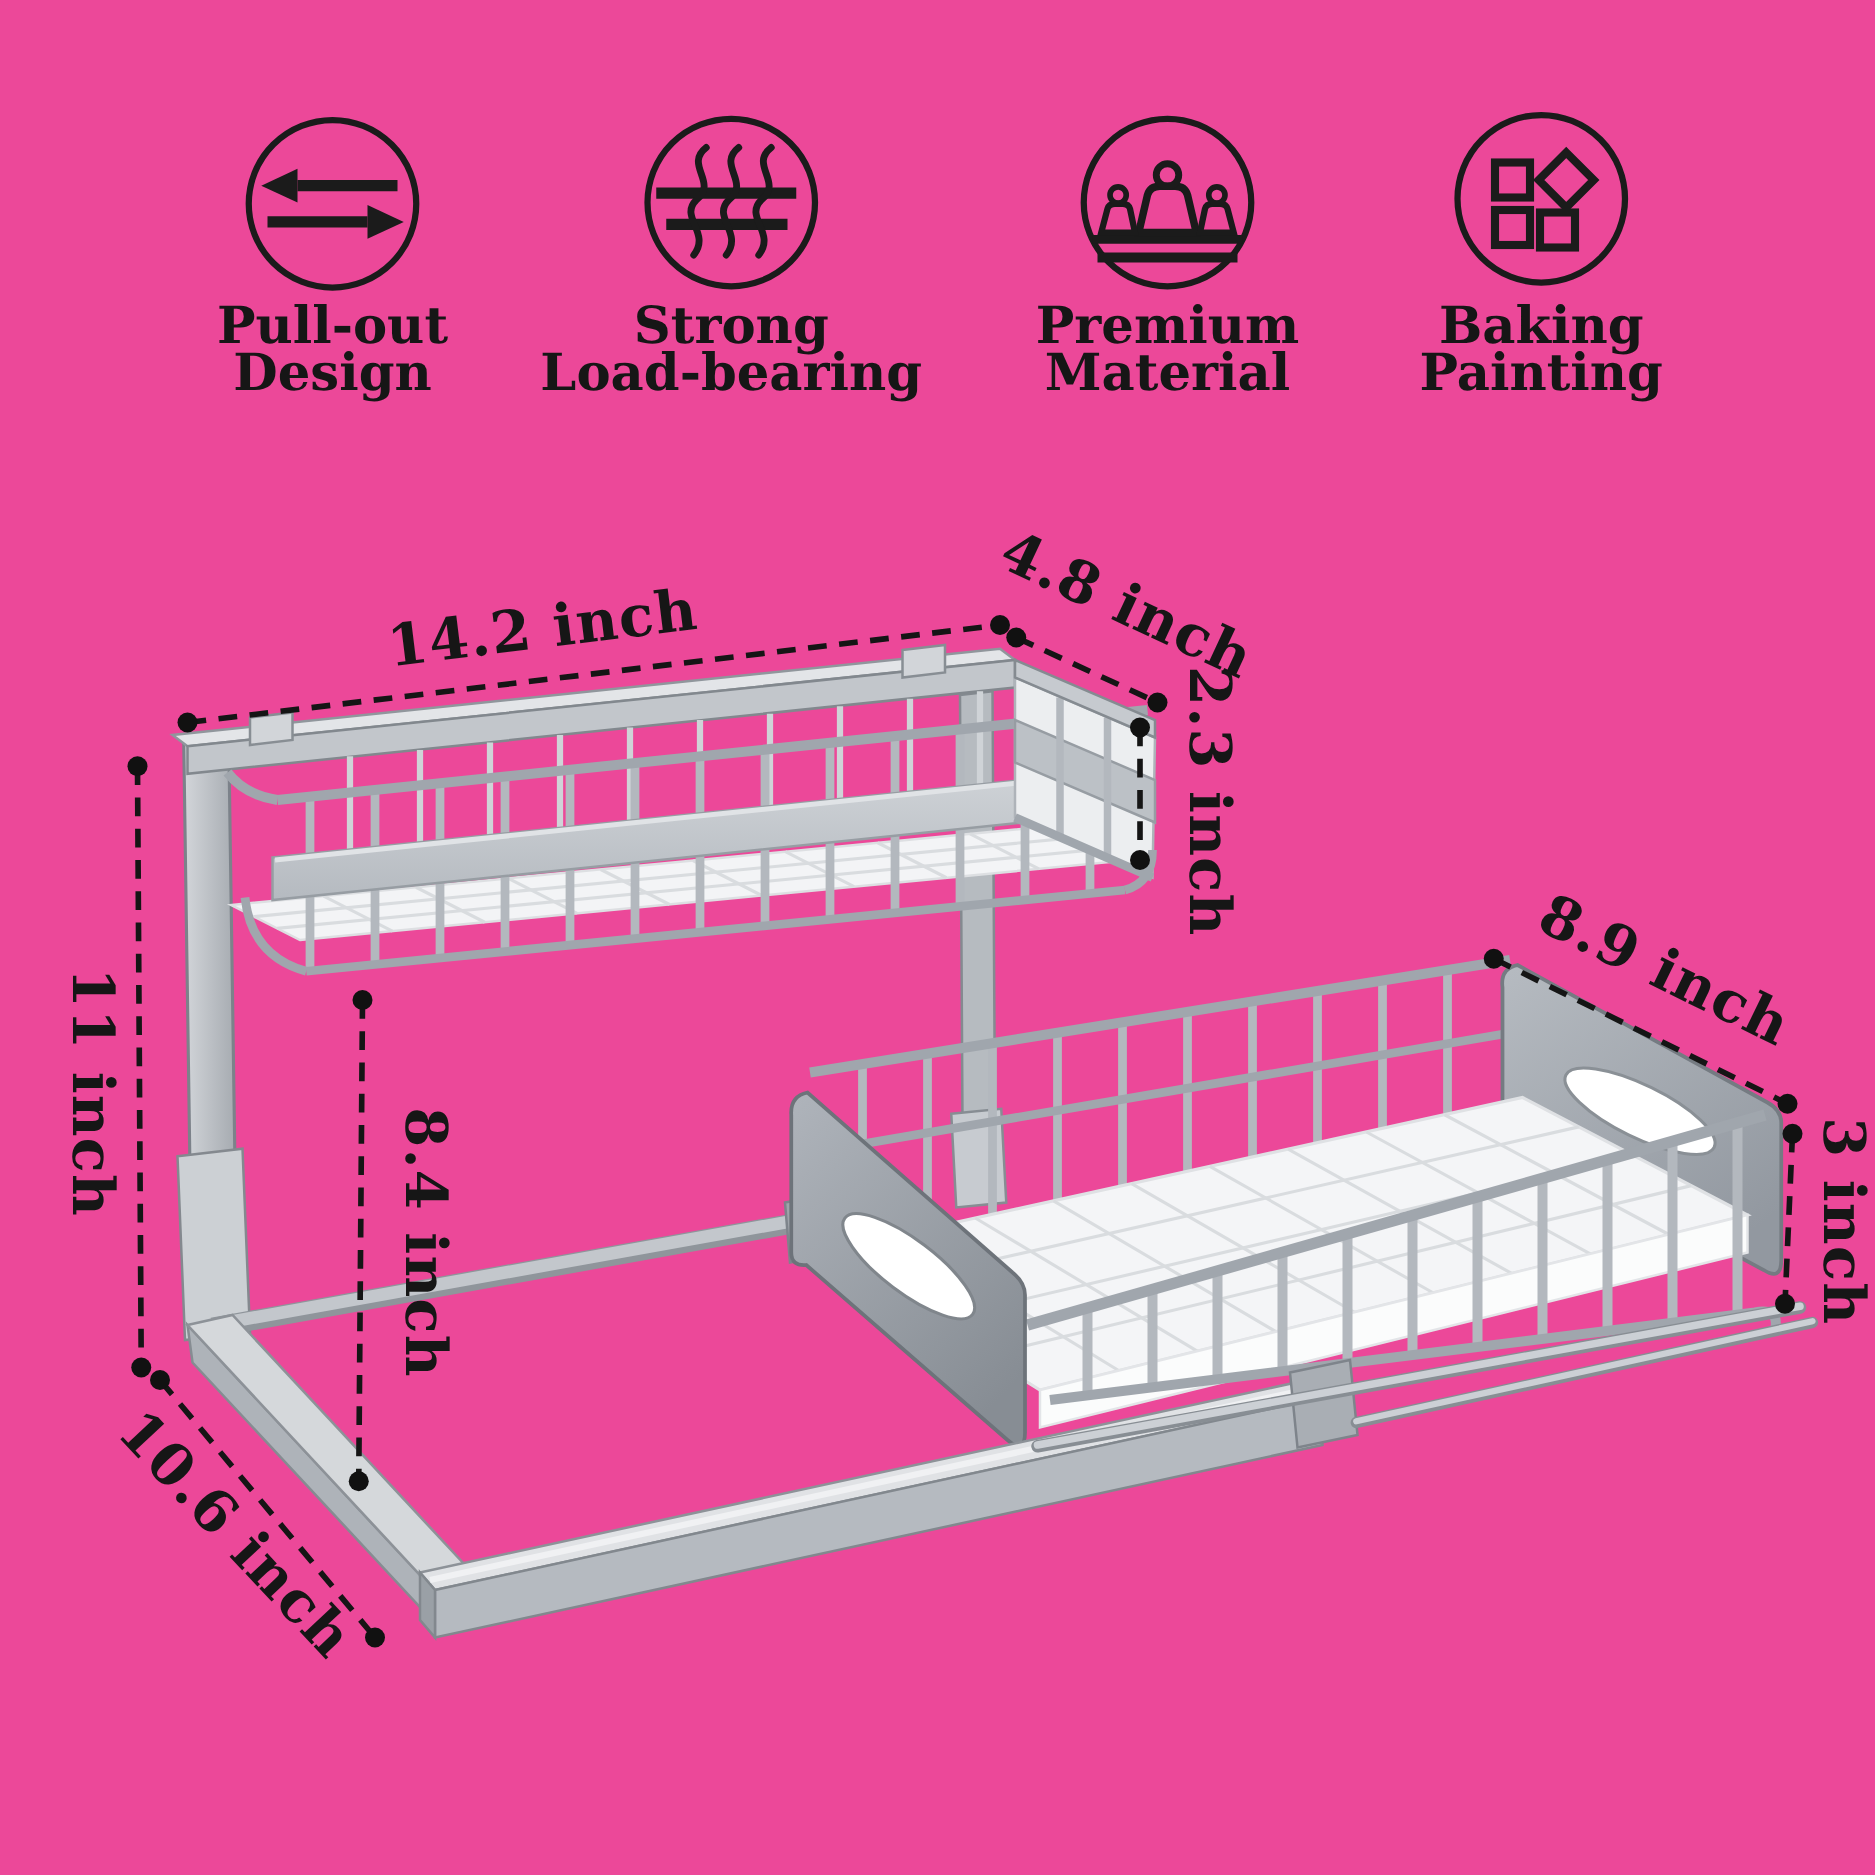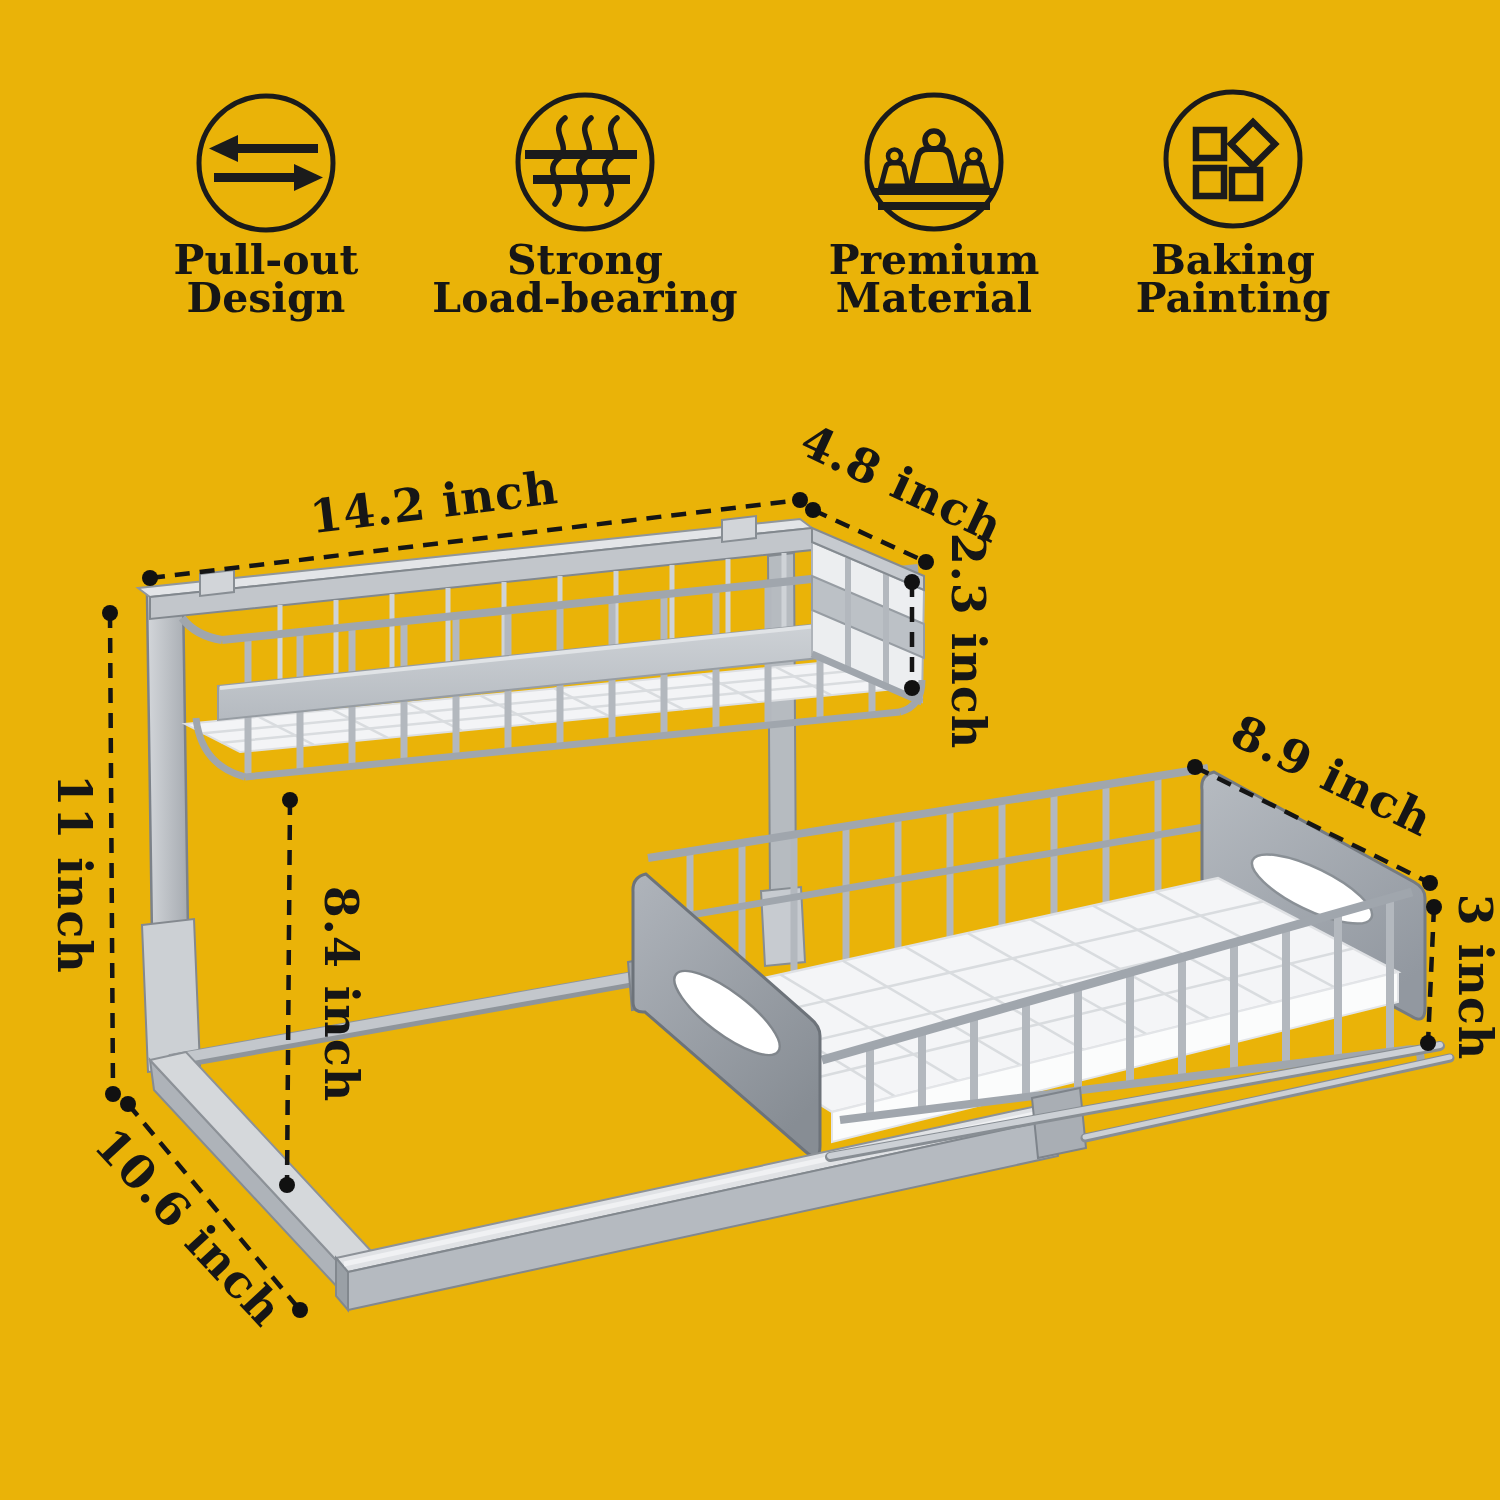--- a/index.html
+++ b/index.html
@@ -1,16 +1,16 @@
 <!DOCTYPE html>
 <html><head>
 <meta charset="utf-8">
 <style>
   html,body{margin:0;padding:0;background:#ffffff;}
-  .stage{width:1500px;height:1500px;position:relative;background:#eab308;overflow:hidden;}
+  .stage{width:1500px;height:1500px;position:relative;background:#ec4899;overflow:hidden;}
   svg{display:block;}
   text{font-family:"DejaVu Serif","Liberation Serif",serif;font-weight:bold;fill:#161616;}
   .dim-label{font-size:46px;letter-spacing:1px;}
   .feat-label{font-size:41px;}
   .dash{stroke:#151515;stroke-width:4.5;stroke-dasharray:15 10;fill:none;}
   .dot{fill:#111111;}
   .wire{stroke:#b3b8be;fill:none;}
   .wire-light{stroke:#cfd3d7;fill:none;}
   .rim{stroke:#a0a6ad;fill:none;}
   .grid{stroke:#d9dcdf;stroke-width:2.5;fill:none;}

